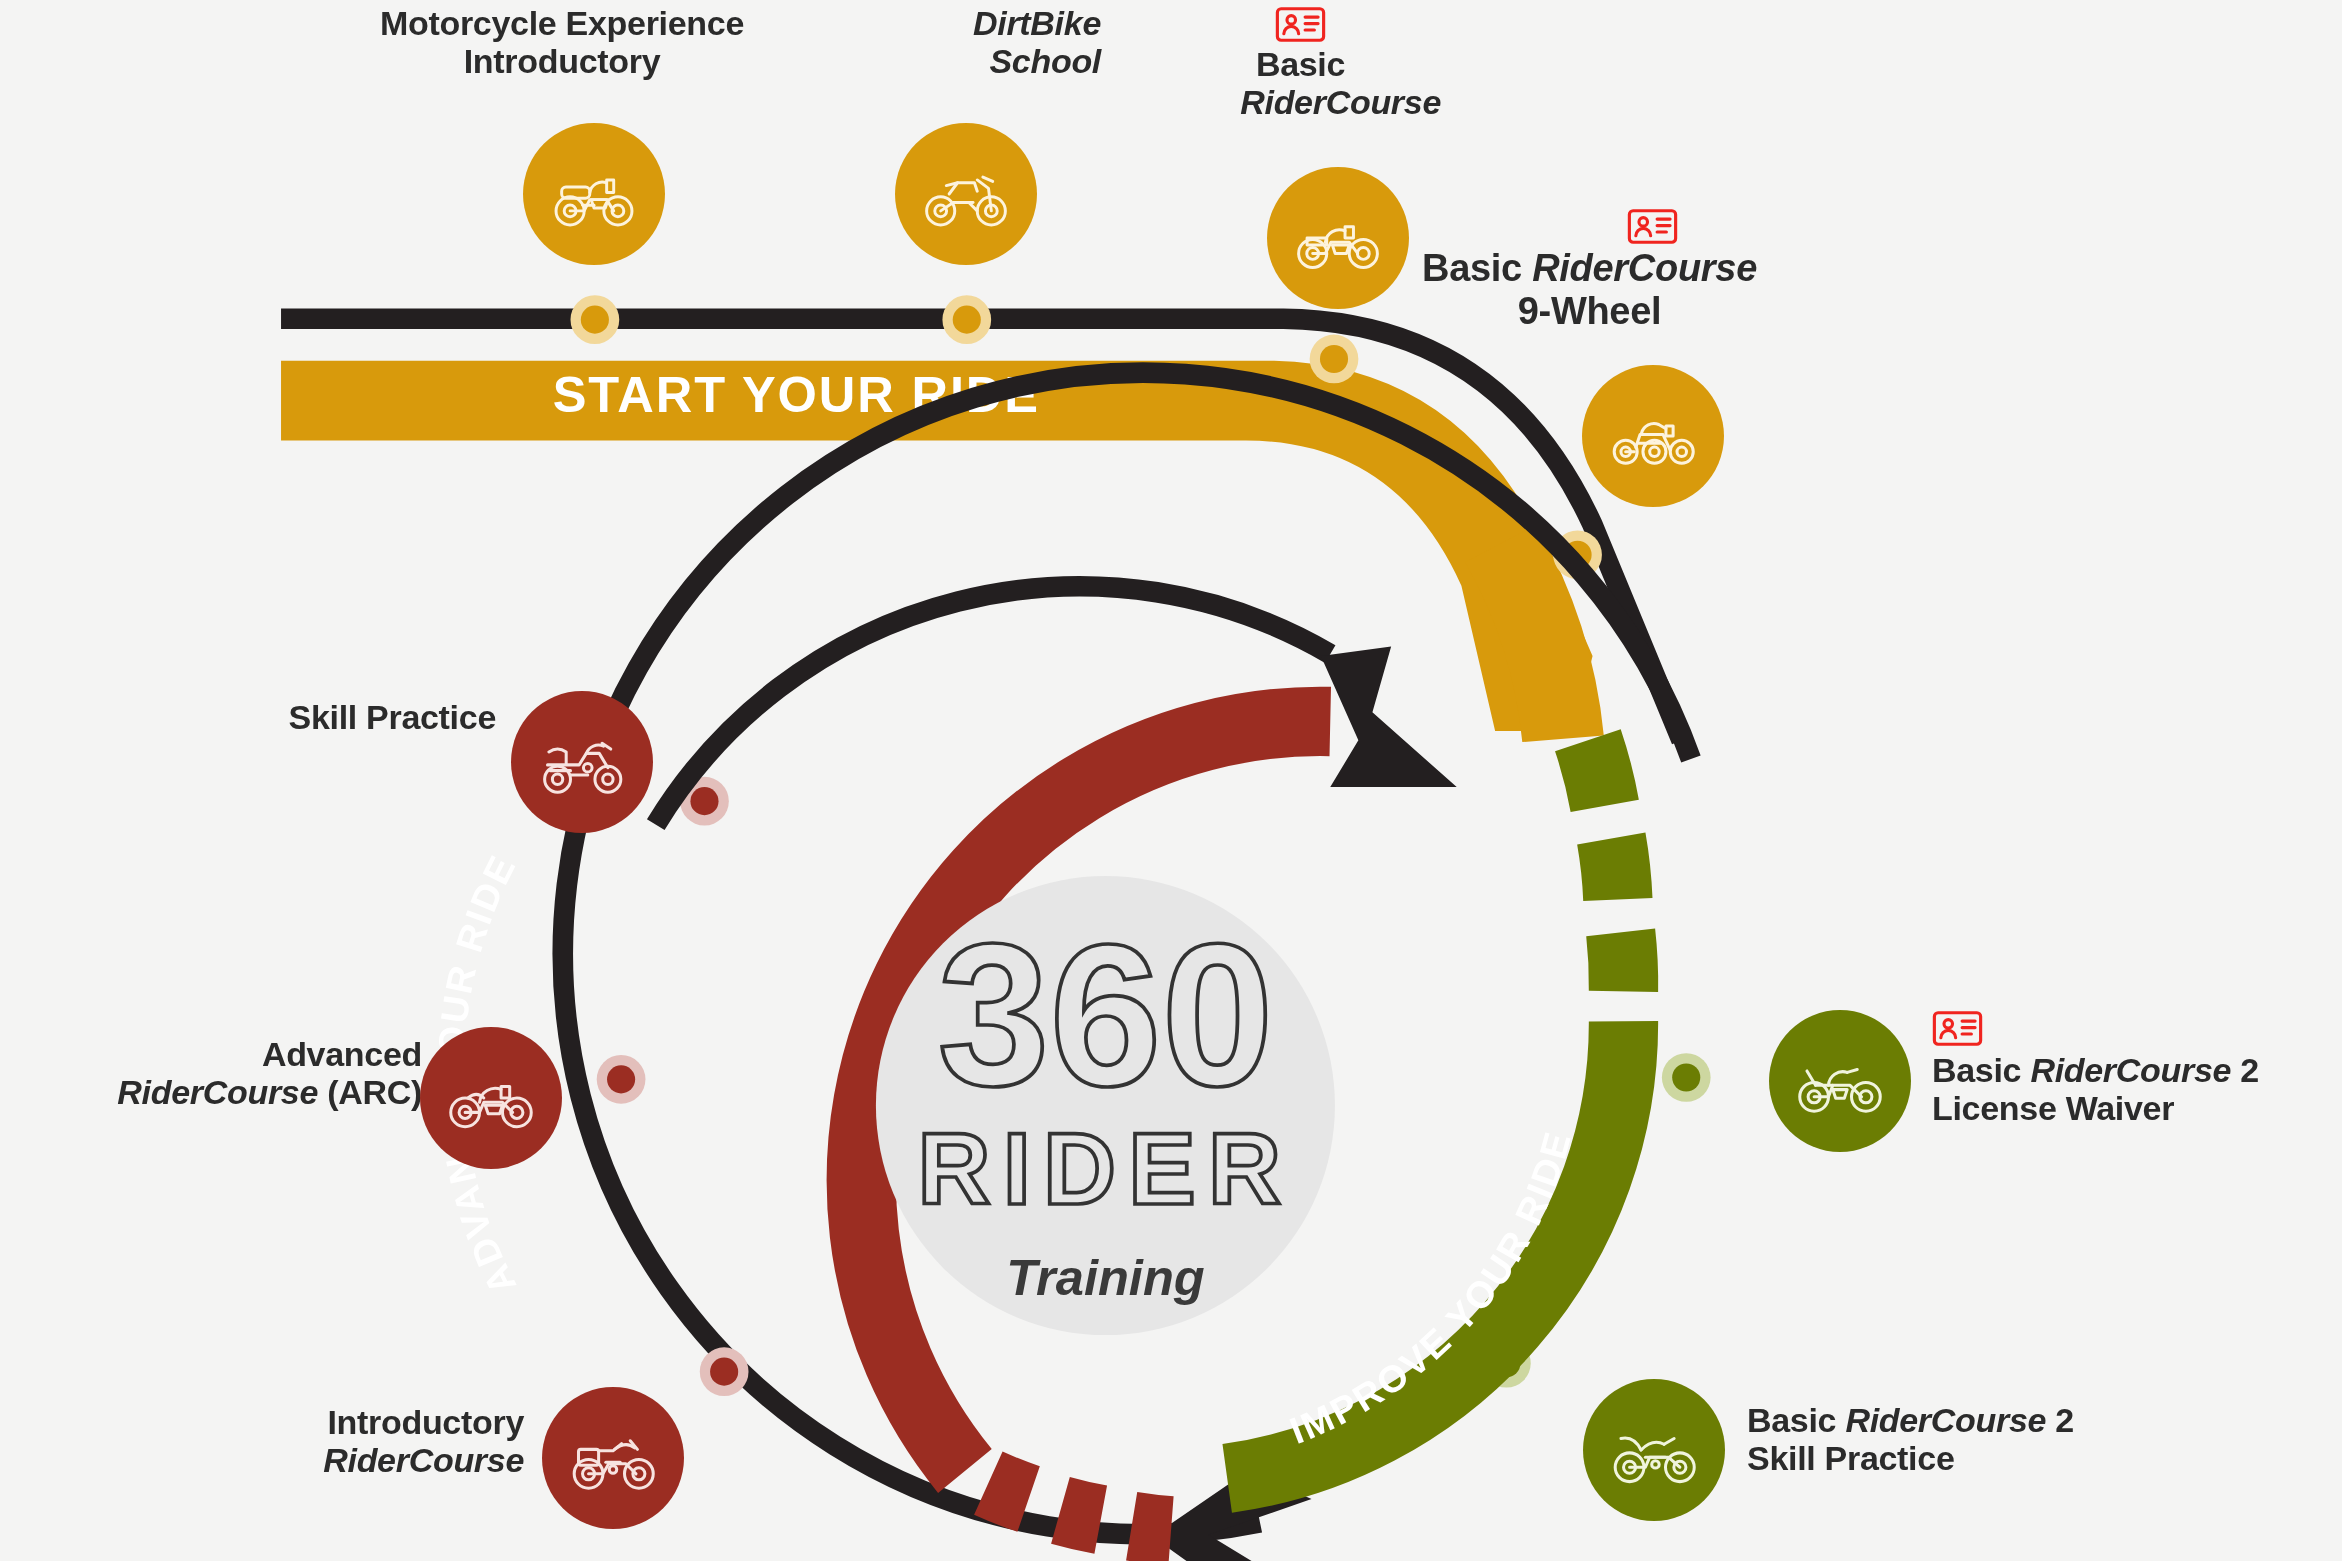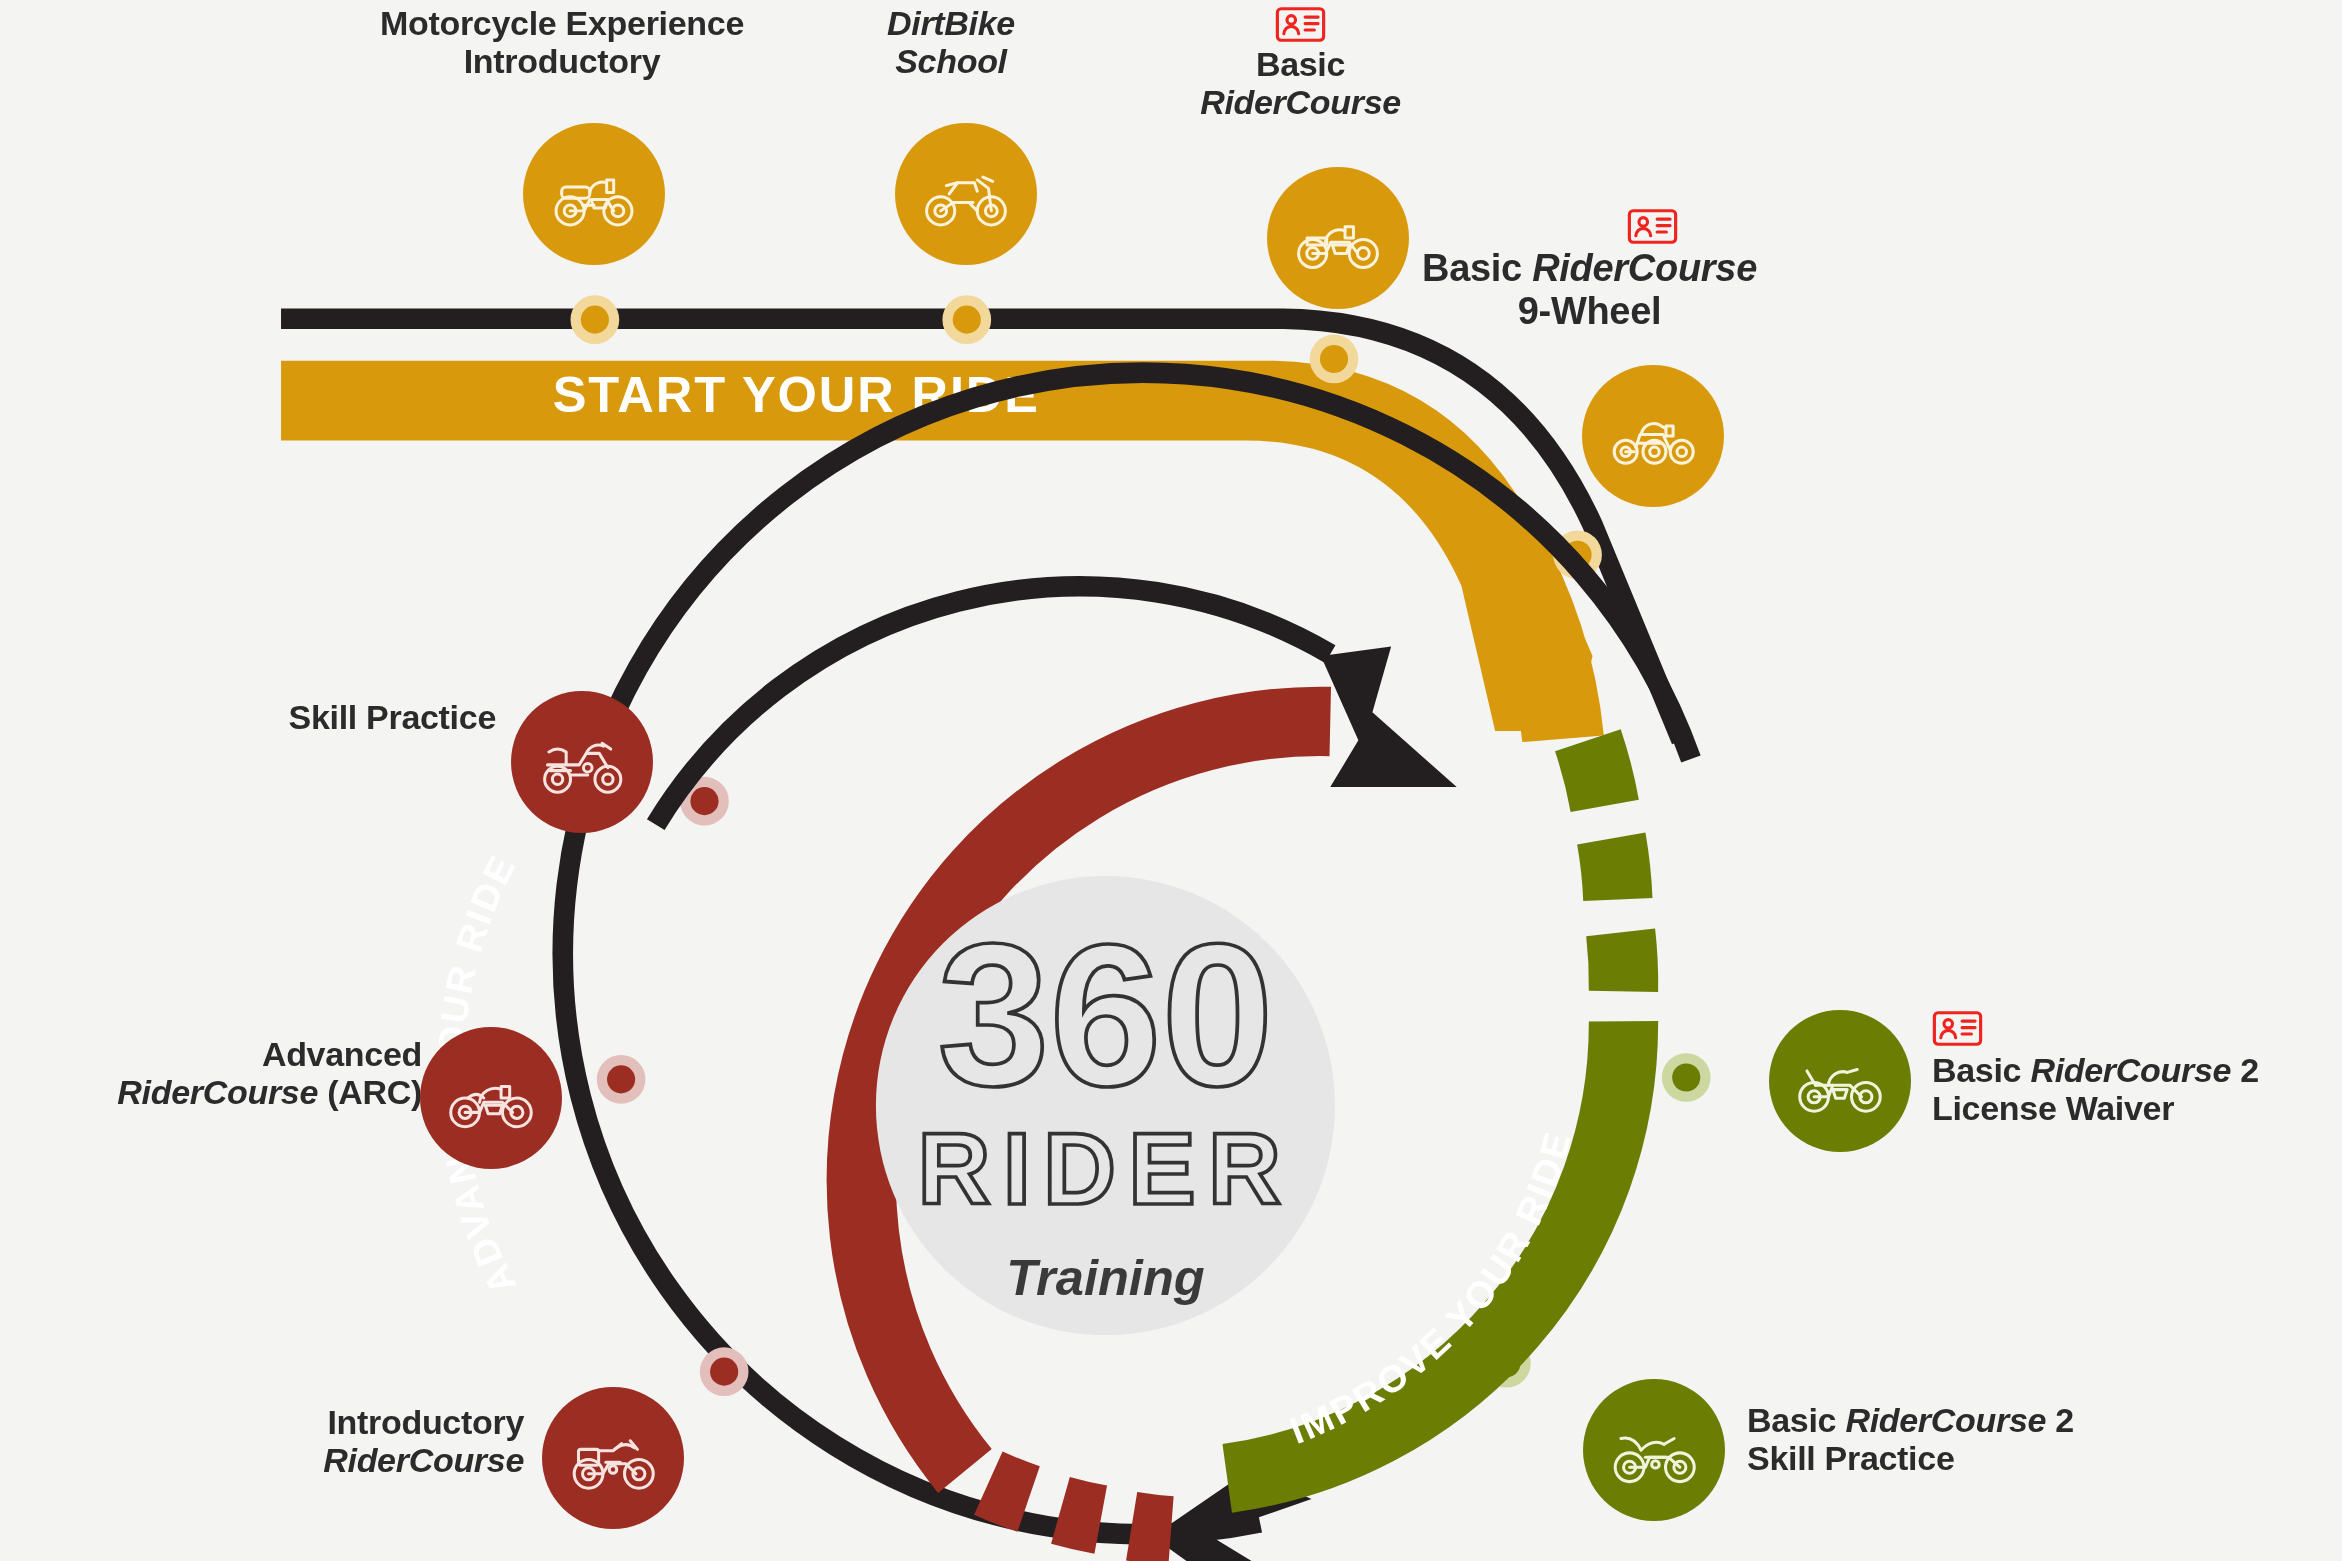--- a/index.html
+++ b/index.html
@@ -17,21 +17,21 @@
   .lbl{
     position:absolute;
     color:#2b2b2b;
     font-family:"Liberation Sans Narrow","Liberation Sans",sans-serif;
     font-weight:bold;
     font-stretch:condensed;
     line-height:1.12;
     letter-spacing:-0.3px;
     white-space:nowrap;
   }
-  .lbl .it{font-style:italic;}
+  .lbl .it{font-style:italic;text-align:right;}
   .lbl.c{text-align:center;}
   .lbl.r{text-align:right;}
   .lbl.l{text-align:left;}
 
   
   .idcard{display:block;}
 
   
   .node{position:absolute;border-radius:50%;display:flex;align-items:center;justify-content:center;}
   .node svg{display:block;}
@@ -199,21 +199,21 @@
         <path d="M15 44 h10 l4-8 h12 l5 8"></path>
         <rect x="9" y="27" width="20" height="8" rx="3"></rect>
         <path d="M29 31 a9 9 0 0 1 12 -7"></path>
         <path d="M41 22 h5 v9 h-5z"></path>
         <path d="M30 36 h12 l-2 6 h-8z"></path>
         <path d="M24 40 h8"></path>
       </g>
     </svg>
   </div>
 
-  <div class="lbl c" style="left:801px;top:3.7px;width:300px;font-size:34px;font-style:italic;">
+  <div class="lbl c" style="left:801px;top:3.7px;width:300px;font-size:34px;font-style:italic;text-align:right;">
     <div>DirtBike</div>
     <div>School</div>
   </div>
   <div class="node" style="left:895px;top:123px;width:142px;height:142px;background:#d89a0c;">
     <svg width="90" height="90" viewBox="0 0 64 64">
       <g fill="none" stroke="#fdf3dd" stroke-width="2.1" stroke-linecap="round" stroke-linejoin="round">
         <circle cx="14" cy="44" r="10"></circle>
           <circle cx="14" cy="44" r="4.2"></circle>
         <circle cx="50" cy="44" r="10"></circle>
           <circle cx="50" cy="44" r="4.2"></circle>

